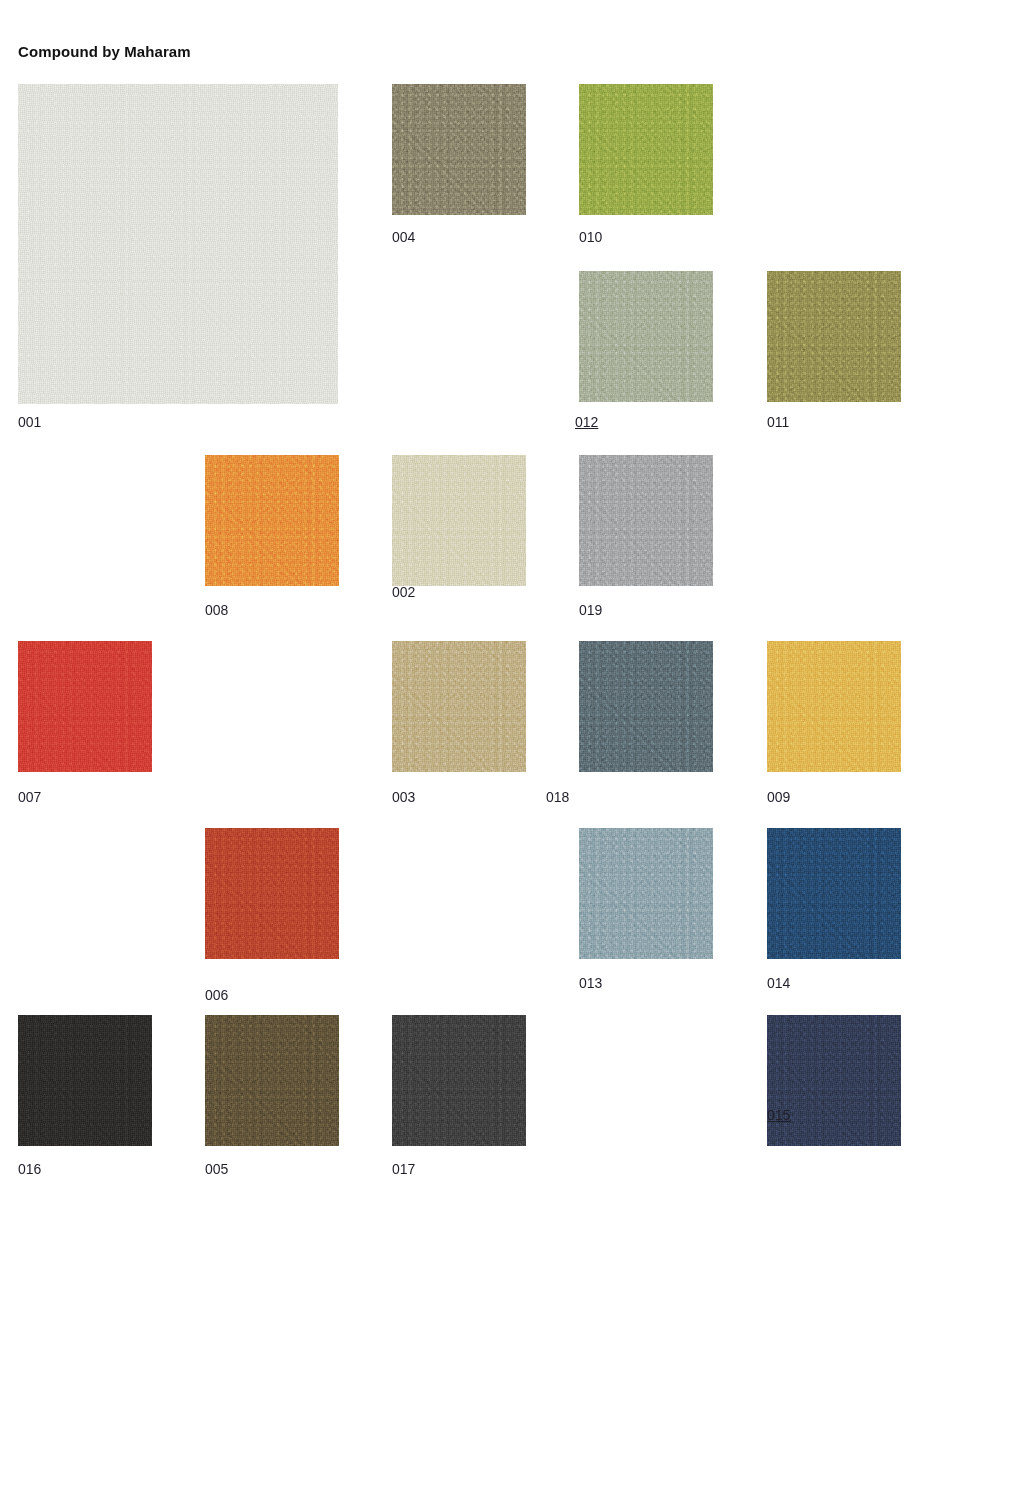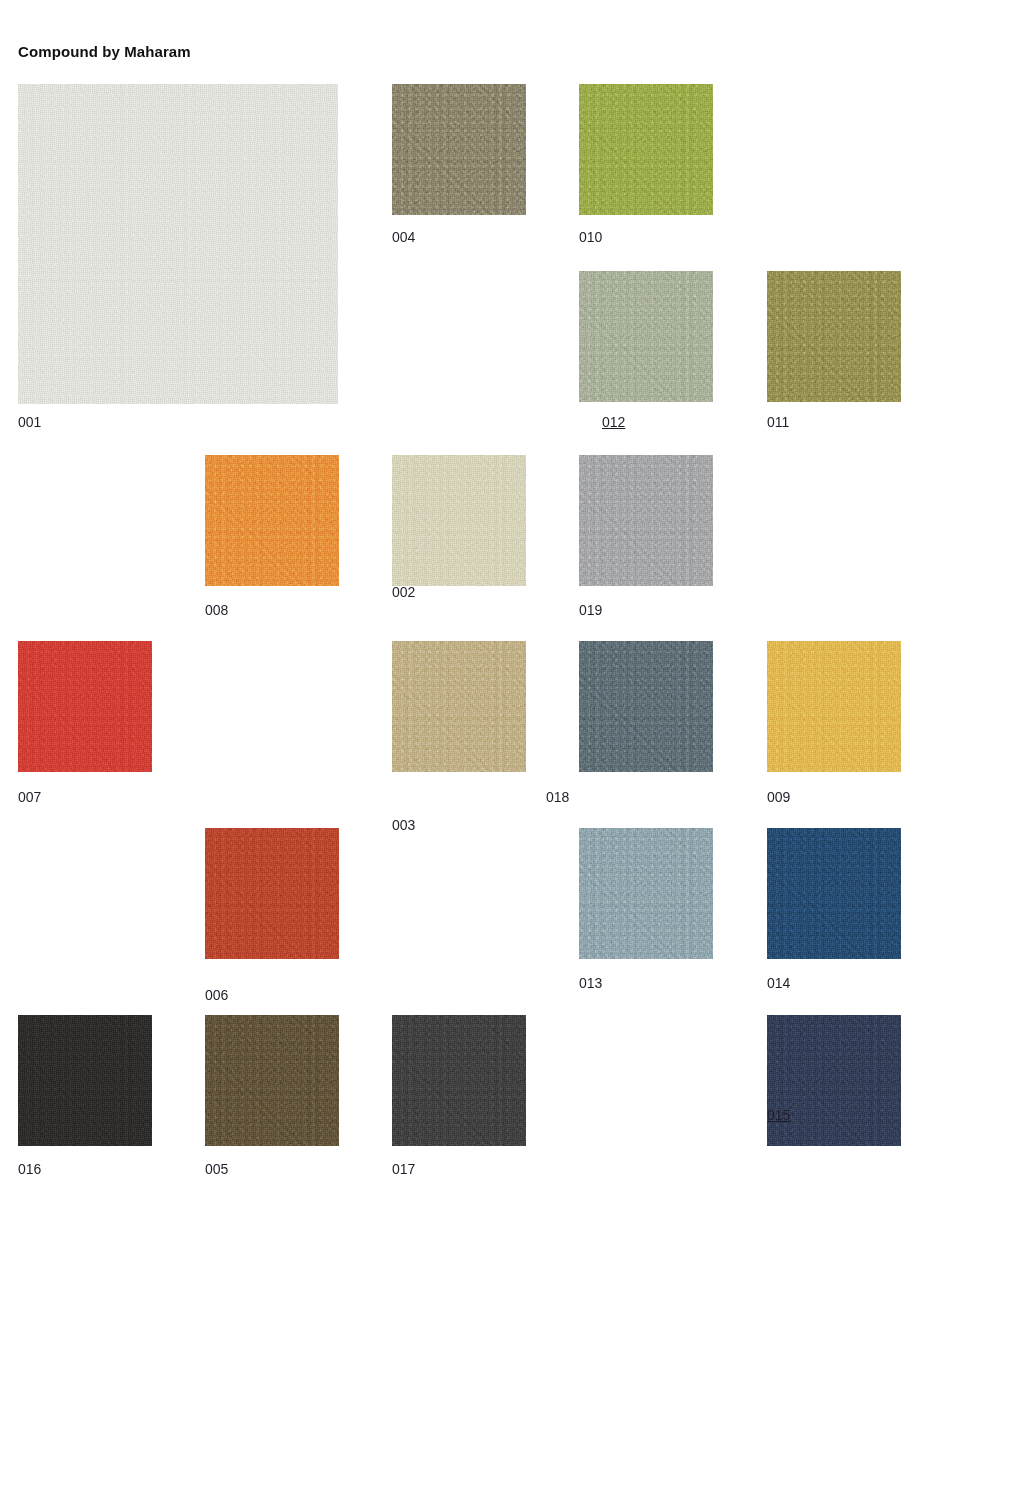--- a/index.html
+++ b/index.html
@@ -108,21 +108,21 @@
         <div class="swatch-chip" style="background-color: rgb(138, 131, 105);"></div>
       </div>
       <div class="swatch-label" style="left: 392px; top: 230px; color: rgb(31, 31, 42);">004</div>
       <div class="swatch-cell" style="left: 579px; top: 84px; width: 134px; height: 131px;">
         <div class="swatch-chip" style="background-color: rgb(154, 174, 68);"></div>
       </div>
       <div class="swatch-label" style="left: 579px; top: 230px; color: rgb(31, 31, 42);">010</div>
       <div class="swatch-cell" style="left: 579px; top: 271px; width: 134px; height: 131px;">
         <div class="swatch-chip" style="background-color: rgb(170, 179, 154);"></div>
       </div>
-      <div class="swatch-label" style="left: 602px; top: 415px; color: rgb(31, 31, 42); text-decoration: underline;">012</div>
+      <div class="swatch-label" style="left: 575px; top: 415px; color: rgb(31, 31, 42); text-decoration: underline;">012</div>
       <div class="swatch-cell" style="left: 767px; top: 271px; width: 134px; height: 131px;">
         <div class="swatch-chip" style="background-color: rgb(150, 144, 78);"></div>
       </div>
       <div class="swatch-label" style="left: 767px; top: 415px; color: rgb(31, 31, 42);">011</div>
       <div class="swatch-cell" style="left: 205px; top: 455px; width: 134px; height: 131px;">
         <div class="swatch-chip" style="background-color: rgb(239, 143, 53);"></div>
       </div>
       <div class="swatch-label" style="left: 205px; top: 603px; color: rgb(31, 31, 42);">008</div>
       <div class="swatch-cell" style="left: 392px; top: 455px; width: 134px; height: 131px;">
         <div class="swatch-chip" style="background-color: rgb(221, 217, 189);"></div>
@@ -132,21 +132,21 @@
         <div class="swatch-chip" style="background-color: rgb(167, 168, 170);"></div>
       </div>
       <div class="swatch-label" style="left: 579px; top: 603px; color: rgb(31, 31, 42);">019</div>
       <div class="swatch-cell" style="left: 18px; top: 641px; width: 134px; height: 131px;">
         <div class="swatch-chip" style="background-color: rgb(216, 56, 46);"></div>
       </div>
       <div class="swatch-label" style="left: 18px; top: 790px; color: rgb(31, 31, 42);">007</div>
       <div class="swatch-cell" style="left: 392px; top: 641px; width: 134px; height: 131px;">
         <div class="swatch-chip" style="background-color: rgb(197, 178, 132);"></div>
       </div>
-      <div class="swatch-label" style="left: 392px; top: 790px; color: rgb(31, 31, 42); margin-top: 28px;">003</div>
+      <div class="swatch-label" style="left: 392px; top: 790px; color: rgb(31, 31, 42);">003</div>
       <div class="swatch-cell" style="left: 579px; top: 641px; width: 134px; height: 131px;">
         <div class="swatch-chip" style="background-color: rgb(90, 107, 114);"></div>
       </div>
       <div class="swatch-label" style="left: 546px; top: 790px; color: rgb(31, 31, 42);">018</div>
       <div class="swatch-cell" style="left: 767px; top: 641px; width: 134px; height: 131px;">
         <div class="swatch-chip" style="background-color: rgb(232, 187, 77);"></div>
       </div>
       <div class="swatch-label" style="left: 767px; top: 790px; color: rgb(31, 31, 42);">009</div>
       <div class="swatch-cell" style="left: 205px; top: 828px; width: 134px; height: 131px;">
         <div class="swatch-chip" style="background-color: rgb(189, 64, 39);"></div>

